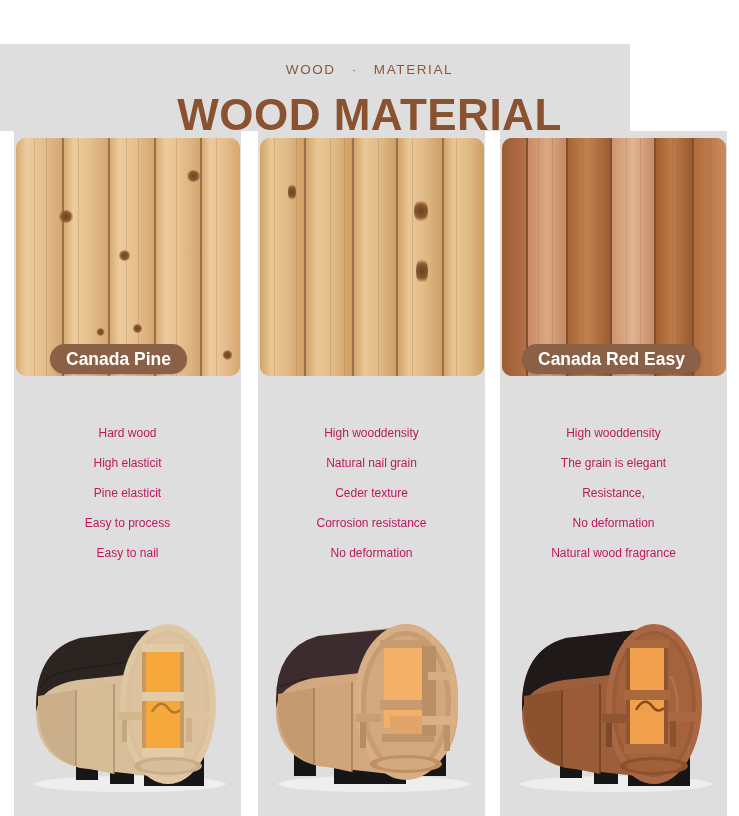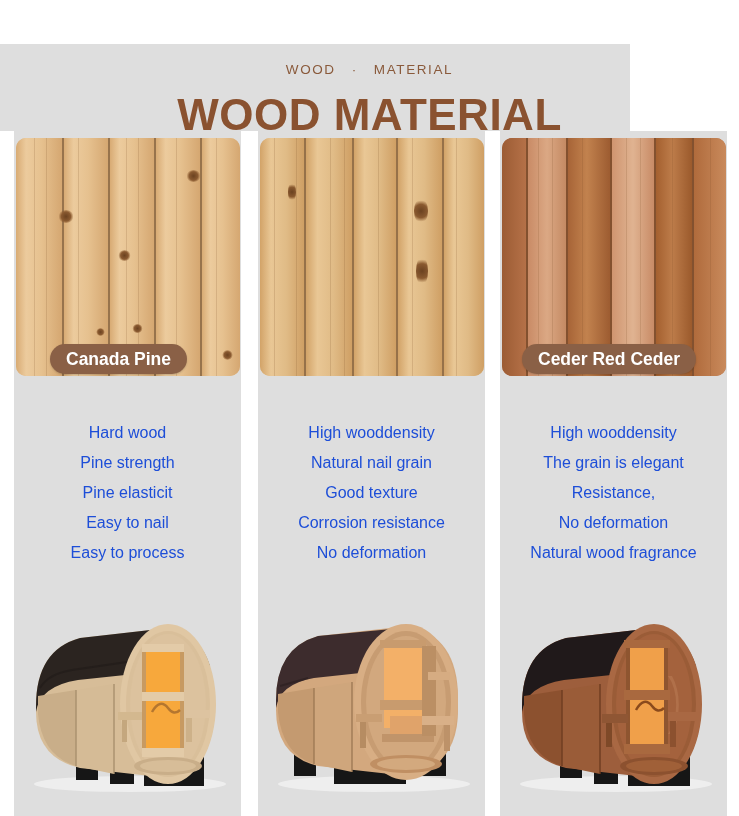--- a/index.html
+++ b/index.html
@@ -94,21 +94,21 @@
   .badge.b1 { left: 36px; }
   .badge.b2 { left: 22px; }
   .badge.b3 { left: 22px; }
 
   
   .features {
     position: absolute; left: 0; top: 287px; width: 227px;
     text-align: center;
   }
   .features .feat {
-    font-size: 16px; color: #1d4ed8; line-height: 30px;
+    font-size: 12px; color: #be185d; line-height: 30px;
     font-weight: 400;
   }
 
   
   .sauna {
     position: absolute; left: 4px; width: 220px; height: 180px;
   }
   .sauna.s1 { top: 485px; }
   .sauna.s2 { top: 485px; }
   .sauna.s3 { top: 485px; }
@@ -152,24 +152,24 @@
           <div class="knot" style="left:102px;top:112px;width:13px;height:11px;"></div>
           <div class="knot" style="left:170px;top:32px;width:15px;height:12px;"></div>
           <div class="knot" style="left:116px;top:186px;width:11px;height:9px;"></div>
           <div class="knot" style="left:80px;top:190px;width:9px;height:8px;"></div>
           <div class="knot" style="left:206px;top:212px;width:11px;height:10px;"></div>
         </div>
       </div>
       <div class="badge b1">Canada Pine</div>
       <div class="features">
         <div class="feat">Hard wood</div>
-        <div class="feat">Pine strength</div>
+        <div class="feat">High elasticit</div>
         <div class="feat">Pine elasticit</div>
+        <div class="feat">Easy to process</div>
         <div class="feat">Easy to nail</div>
-        <div class="feat">Easy to process</div>
       </div>
       <div class="sauna s1">
         <svg viewBox="0 0 220 180">
           <ellipse cx="112" cy="168" rx="96" ry="8" fill="#eeeeee"></ellipse>
           <rect x="58" y="132" width="22" height="32" fill="#161616"></rect>
           <rect x="92" y="136" width="24" height="32" fill="#161616"></rect>
           <rect x="126" y="140" width="60" height="30" fill="#161616"></rect>
           <path d="M18 90 Q18 34 62 22 L150 12 Q196 22 196 84 L196 96 Q196 152 150 162 L62 152 Q18 142 18 96 Z" fill="#d7bd98"></path>
           <path d="M18 90 Q18 34 62 22 L150 12 Q182 18 192 50 L60 64 Q22 70 18 96 Z" fill="#2b2420"></path>
           <path d="M22 72 Q30 58 54 54 L150 40" stroke="#1d1816" stroke-width="2" fill="none" opacity="0.5"></path>
@@ -216,21 +216,21 @@
           <div class="grain" style="left:152px;"></div>
           <div class="grain" style="left:196px;"></div>
           <div class="knot" style="left:154px;top:60px;width:14px;height:26px;"></div>
           <div class="knot" style="left:156px;top:118px;width:12px;height:30px;"></div>
           <div class="knot" style="left:28px;top:44px;width:8px;height:20px;"></div>
         </div>
       </div>
       <div class="features">
         <div class="feat">High wooddensity</div>
         <div class="feat">Natural nail grain</div>
-        <div class="feat">Good texture</div>
+        <div class="feat">Ceder texture</div>
         <div class="feat">Corrosion resistance</div>
         <div class="feat">No deformation</div>
       </div>
       <div class="sauna s2">
         <svg viewBox="0 0 220 180">
           <ellipse cx="112" cy="168" rx="96" ry="8" fill="#eeeeee"></ellipse>
           <rect x="32" y="126" width="22" height="34" fill="#161616"></rect>
           <rect x="72" y="136" width="72" height="32" fill="#161616"></rect>
           <rect x="152" y="132" width="32" height="28" fill="#161616"></rect>
           <path d="M14 86 Q14 32 56 20 L146 10 Q196 20 196 82 L196 94 Q196 150 146 160 L56 150 Q14 140 14 94 Z" fill="#d3a87e"></path>
@@ -276,21 +276,21 @@
           <div class="plank" style="left:192px;width:32px;background:linear-gradient(90deg,#b06b3c,#c98a5c);"></div>
           <div class="grain" style="left:36px;"></div>
           <div class="grain" style="left:50px;"></div>
           <div class="grain" style="left:80px;"></div>
           <div class="grain" style="left:124px;"></div>
           <div class="grain" style="left:138px;"></div>
           <div class="grain" style="left:170px;"></div>
           <div class="grain" style="left:208px;"></div>
         </div>
       </div>
-      <div class="badge b3">Ceder Red Ceder</div>
+      <div class="badge b3">Canada Red Easy</div>
       <div class="features">
         <div class="feat">High wooddensity</div>
         <div class="feat">The grain is elegant</div>
         <div class="feat">Resistance,</div>
         <div class="feat">No deformation</div>
         <div class="feat">Natural wood fragrance</div>
       </div>
       <div class="sauna s3">
         <svg viewBox="0 0 220 180">
           <ellipse cx="112" cy="168" rx="96" ry="8" fill="#eeeeee"></ellipse>

